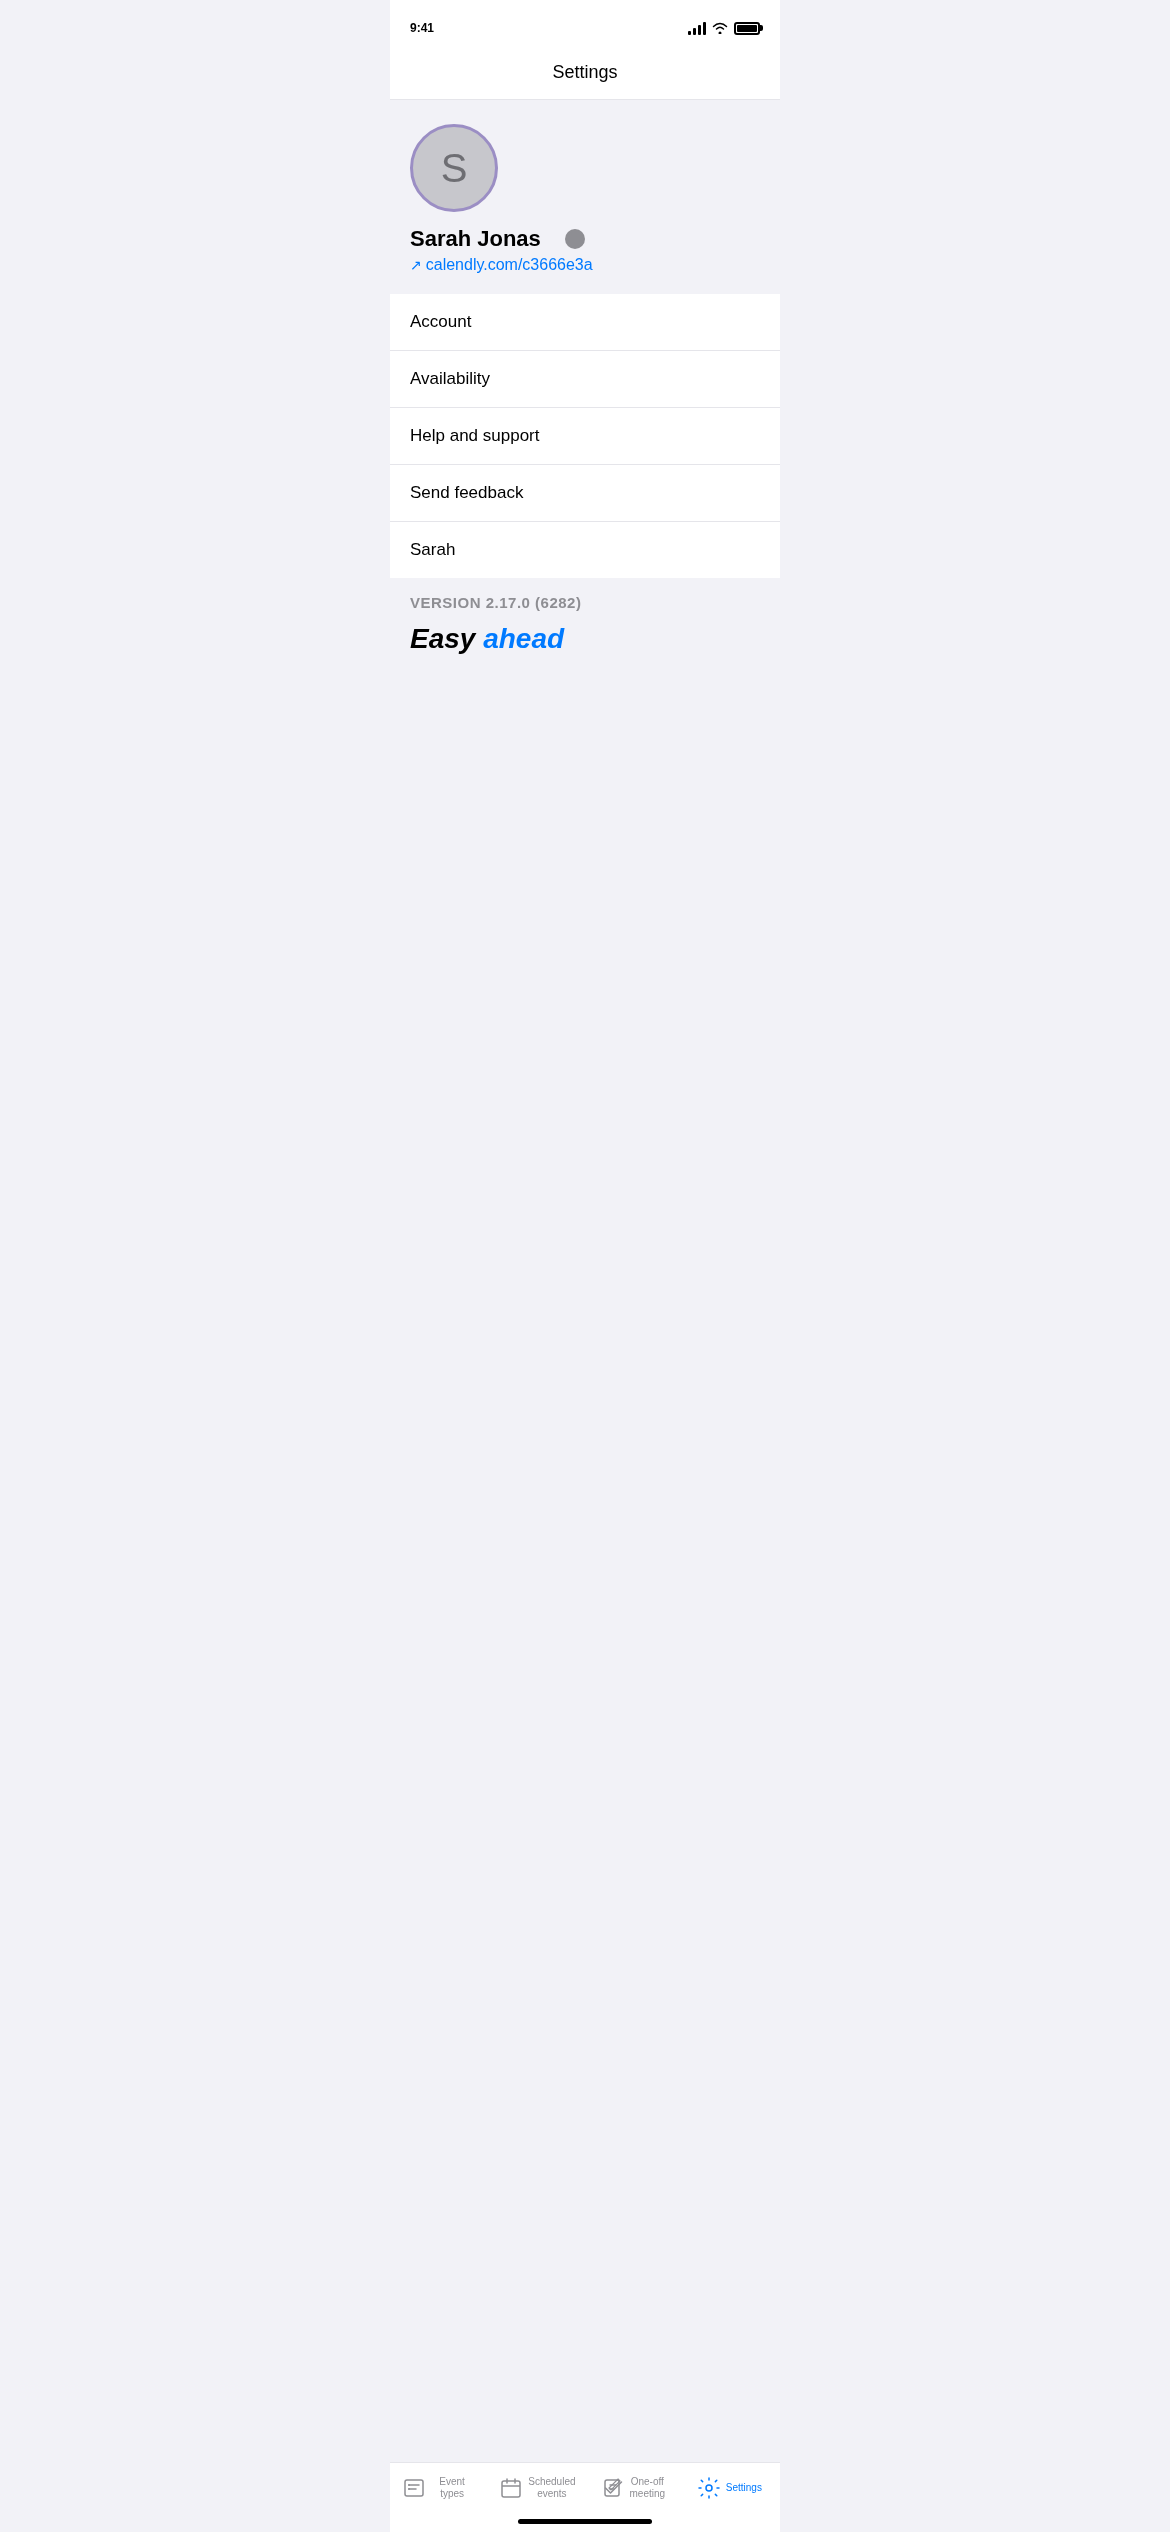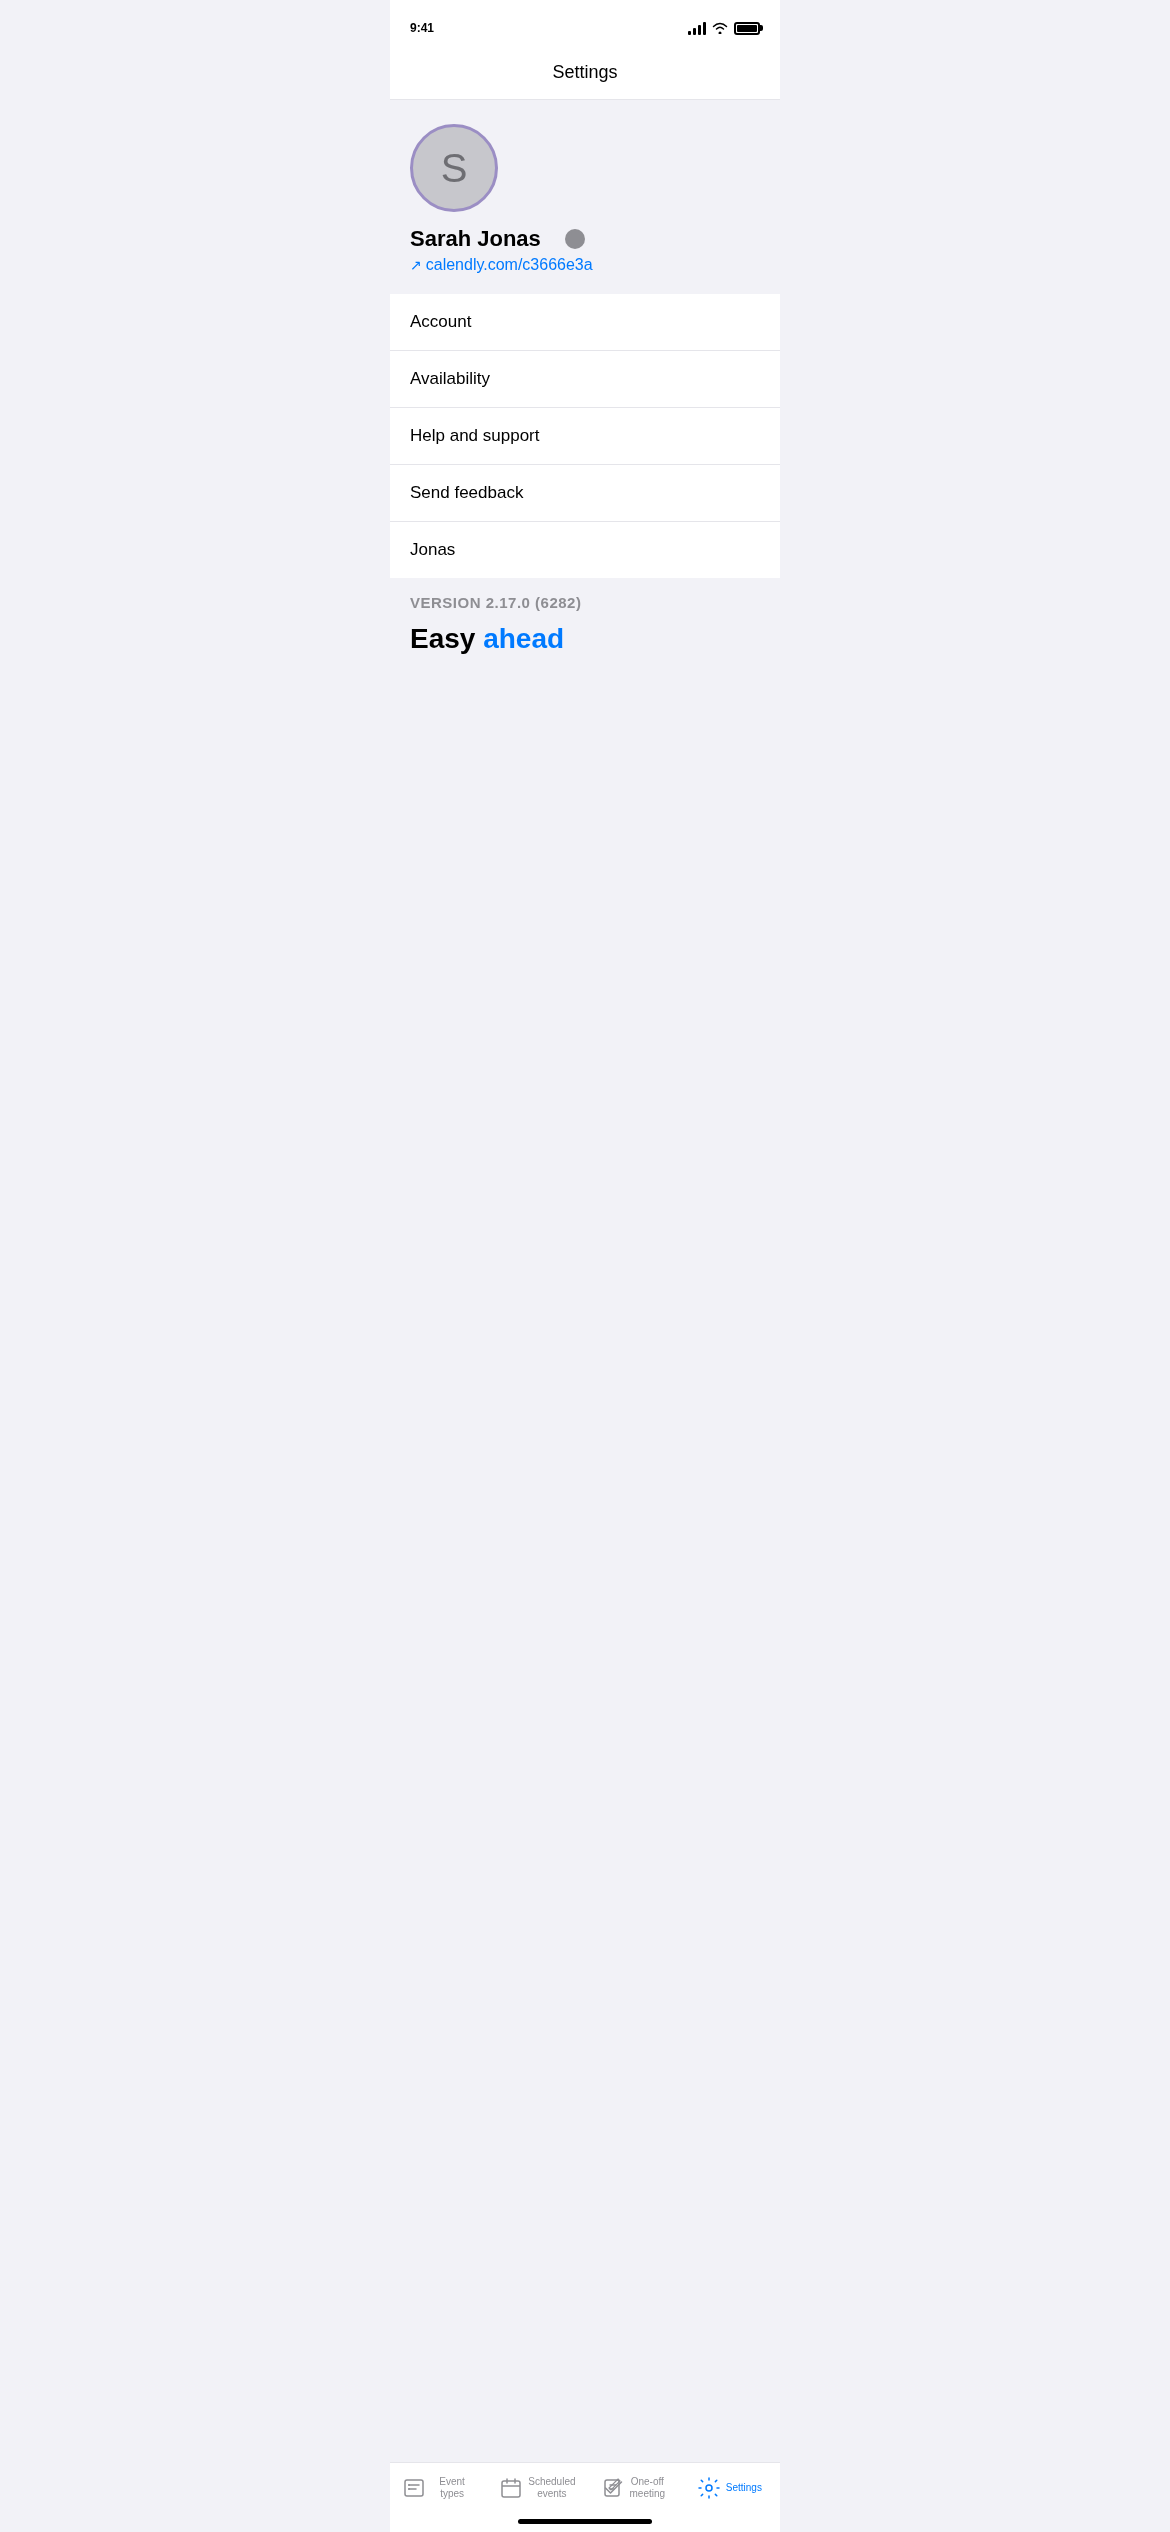--- a/index.html
+++ b/index.html
@@ -198,20 +198,21 @@
       color: #8e8e93;
       letter-spacing: 0.5px;
       text-transform: uppercase;
       margin-bottom: 12px;
     }
 
     .brand-tagline {
       font-size: 28px;
       font-weight: 800;
       color: #000;
+      font-style: italic;
     }
 
     .brand-tagline-blue {
       color: #007aff;
       font-size: 28px;
       font-weight: 800;
     }
 
     
     .content-spacer {
@@ -331,21 +332,21 @@
     <div class="menu-item">
       <span class="menu-item-label">Availability</span>
     </div>
     <div class="menu-item">
       <span class="menu-item-label">Help and support</span>
     </div>
     <div class="menu-item">
       <span class="menu-item-label">Send feedback</span>
     </div>
     <div class="menu-item">
-      <span class="menu-item-label">Jonas</span>
+      <span class="menu-item-label">Sarah</span>
     </div>
   </div>
 
   <div class="version-section">
     <div class="version-text">VERSION 2.17.0 (6282)</div>
     <div class="brand-tagline">
       <span>Easy </span><span class="brand-tagline-blue">ahead</span>
     </div>
   </div>
 

